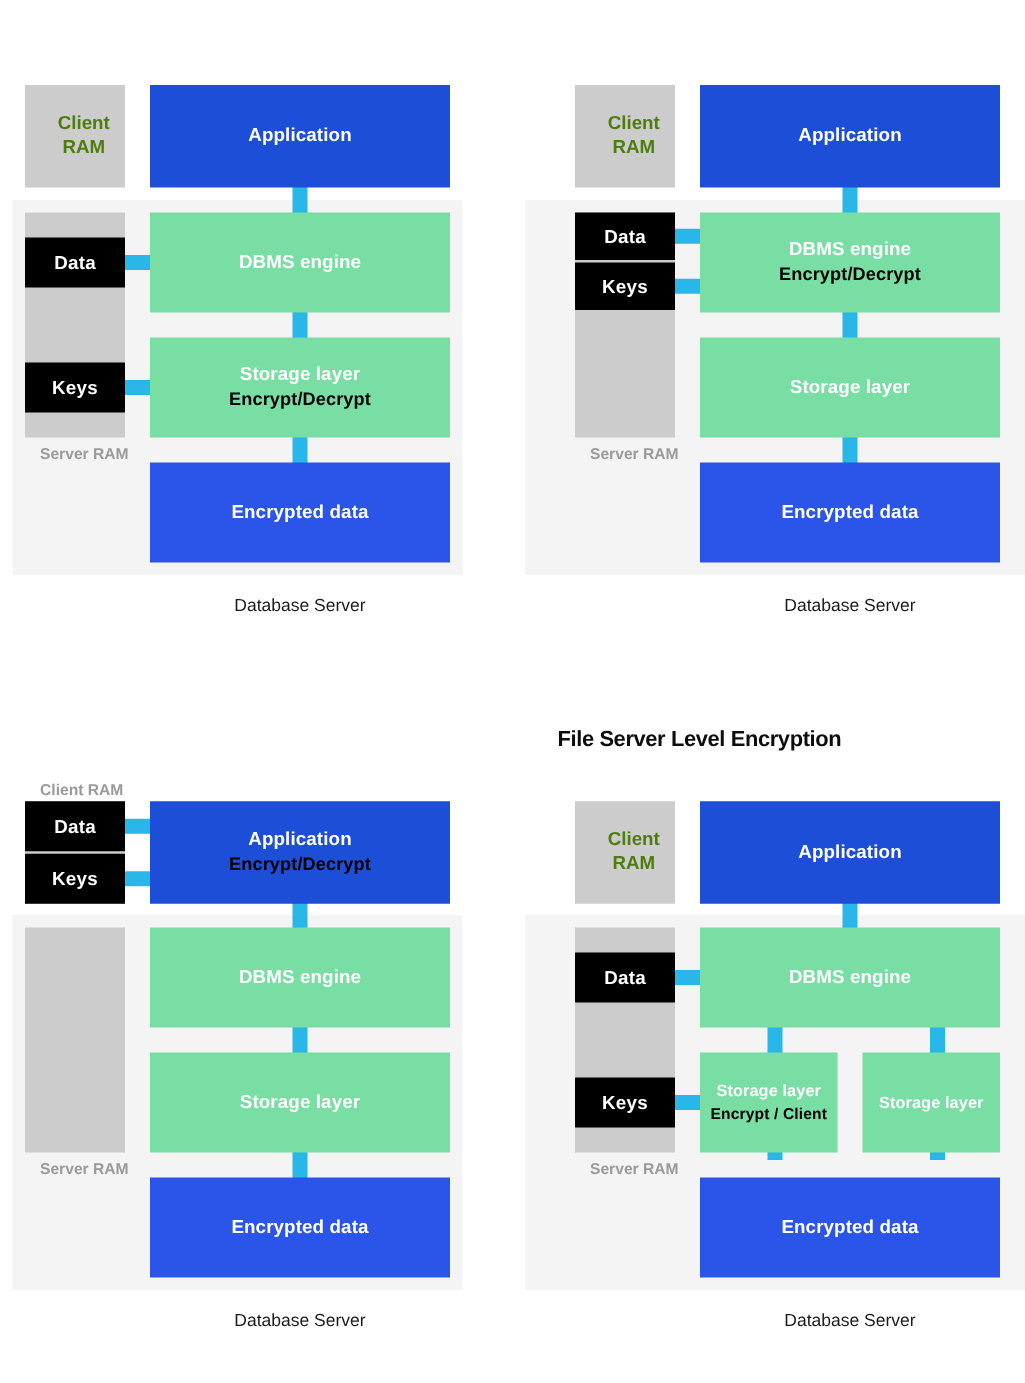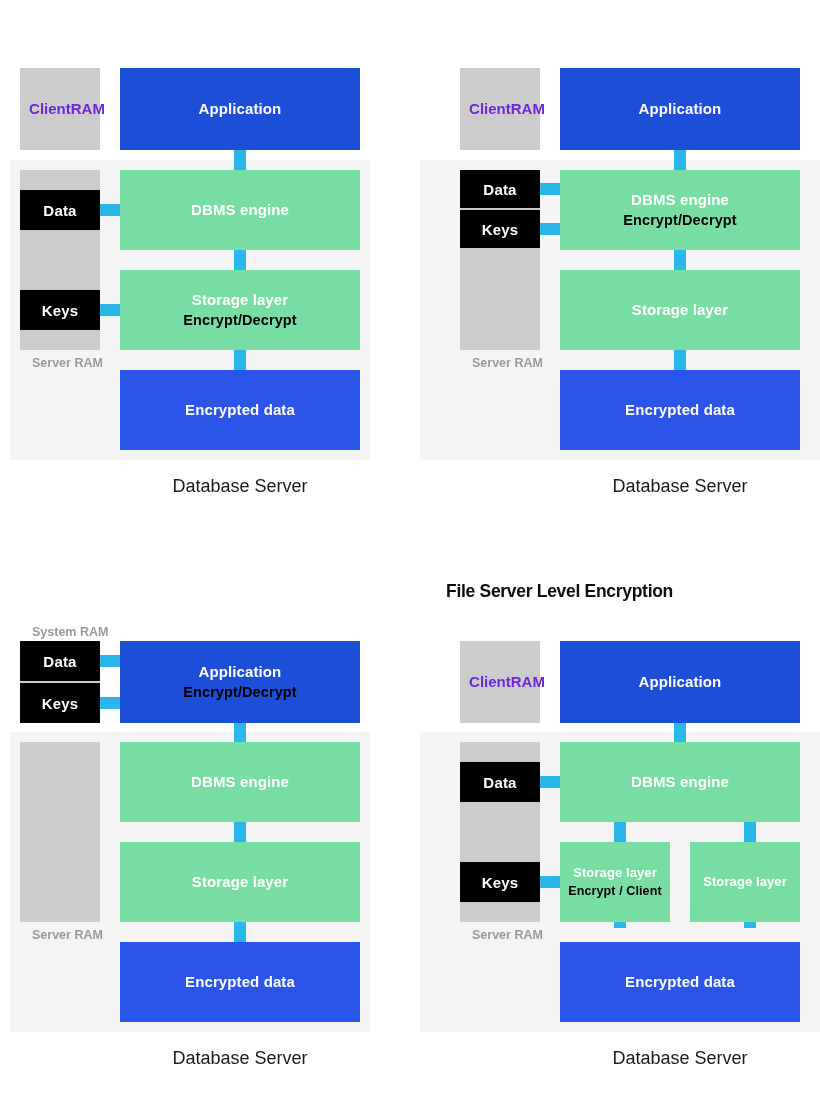--- a/index.html
+++ b/index.html
@@ -105,33 +105,33 @@
     font-size: 12.5px;
     font-weight: bold;
     color: #9a9a9a;
     white-space: nowrap;
     margin-left: 12px;
   }
   .ram-inner-label {
     position: absolute;
     font-size: 15px;
     font-weight: bold;
-    color: #6d28d9;
+    color: #4d7c0f;
     text-align: center;
     line-height: 1.25;
     display: flex;
-    flex-direction: row;
+    flex-direction: column;
     align-items: center;
     justify-content: center;
     padding-left: 14px;
   }
 
   .caption {
     position: absolute;
-    font-size: 18px;
+    font-size: 14px;
     color: #1a1a1a;
     text-align: center;
     white-space: nowrap;
   }
 </style>
 </head>
 <body>
 
 <div class="panel tl">
 
@@ -211,21 +211,21 @@
   </div>
 
   <div class="caption" style="left:150px; top:476px; width:240px;">Database Server</div>
 </div>
 
 <div class="panel bl">
 
 
   <div class="server-region" style="left:10px; top:179px; width:360px; height:300px;"></div>
 
-  <div class="ram-label" style="left:20px; top:72px;">System RAM</div>
+  <div class="ram-label" style="left:20px; top:72px;">Client RAM</div>
   <div class="ram-col" style="left:20px; top:88px; width:80px; height:82px;"></div>
   <div class="chip" style="left:20px; top:88px; width:80px; height:40px;">Data</div>
   <div class="chip" style="left:20px; top:130px; width:80px; height:40px;">Keys</div>
 
   <div class="ram-col" style="left:20px; top:189px; width:80px; height:180px;"></div>
   <div class="ram-label" style="left:20px; top:375px;">Server RAM</div>
 
   <div class="conn-h" style="left:100px; top:102px; width:22px;"></div>
   <div class="conn-h" style="left:100px; top:144px; width:22px;"></div>
 

